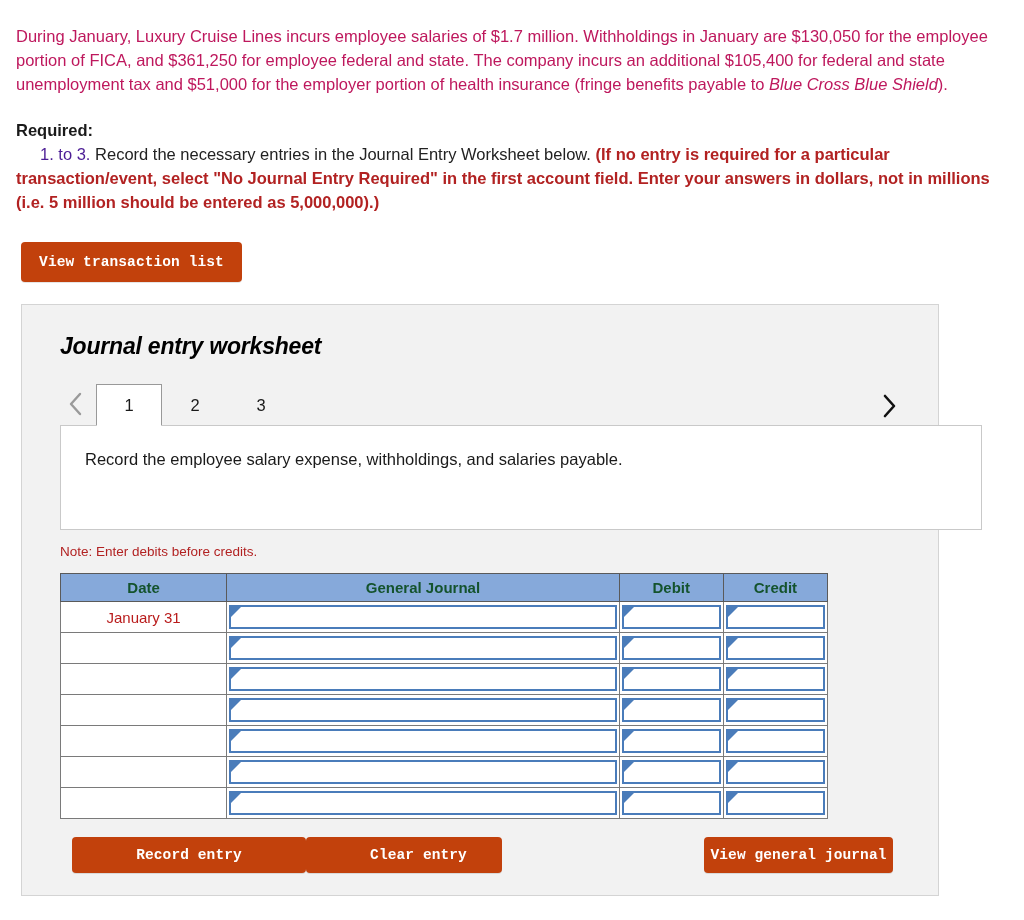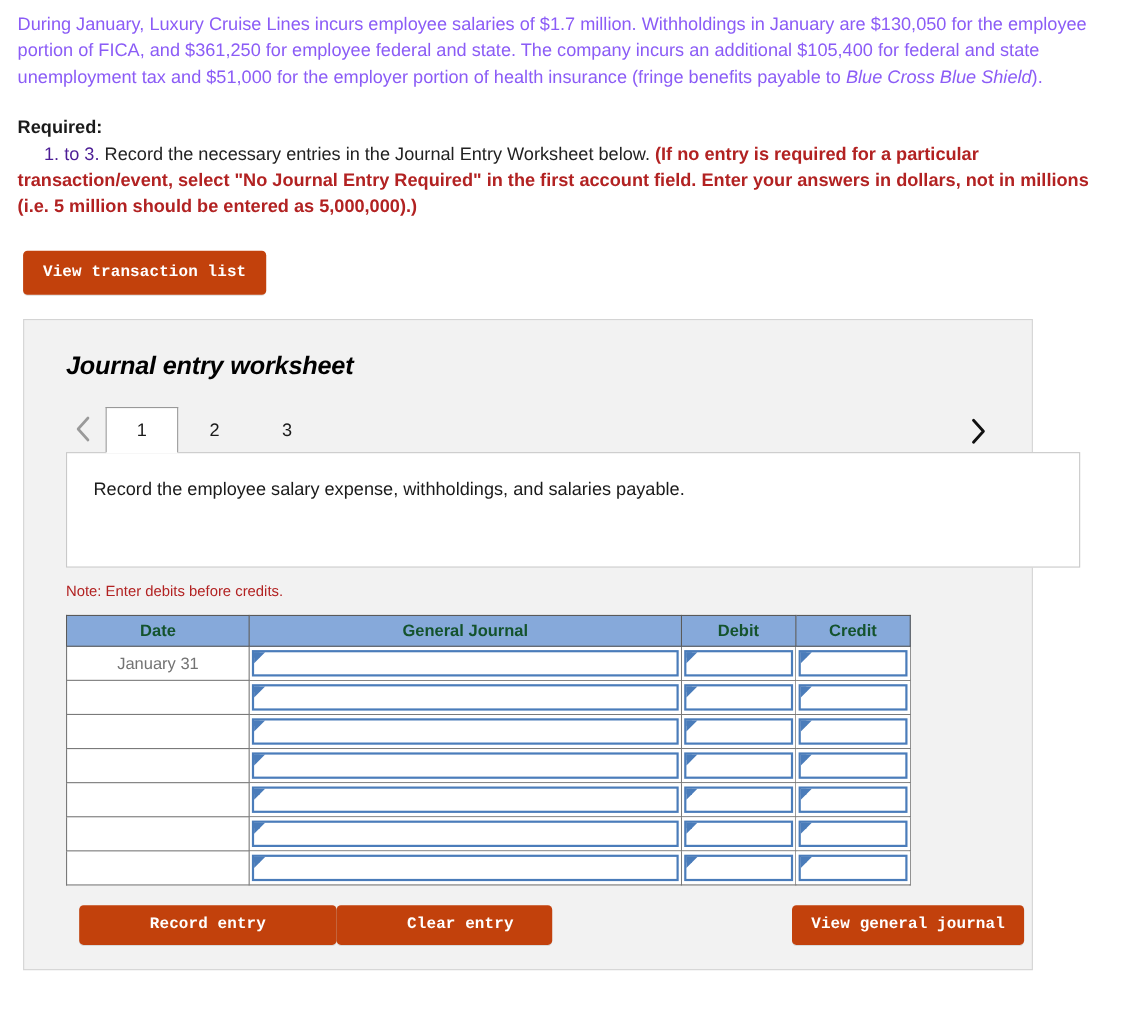--- a/index.html
+++ b/index.html
@@ -11,24 +11,24 @@
     overflow: hidden;
   }
   body {
     font-family: "Liberation Sans", sans-serif;
     color: #1a1a1a;
     -webkit-font-smoothing: antialiased;
   }
 
   
   .problem {
-    padding: 10px 30px 0 16px;
+    padding: 24px 30px 0 16px;
     font-size: 16.5px;
     line-height: 24px;
-    color: #8b5cf6;
+    color: #be185d;
   }
   .problem .em { font-style: italic; }
 
   
   .required {
     padding: 22px 30px 0 16px;
     font-size: 16.5px;
     line-height: 24px;
   }
   .required-label {
@@ -181,21 +181,21 @@
     vertical-align: middle;
   }
   .col-date  { width: 166px; }
   .col-gj    { width: 392px; }
   .col-debit { width: 104px; }
   .col-credit{ width: 104px; }
 
   td.date-cell {
     text-align: center;
     font-size: 15px;
-    color: #737373;
+    color: #b91c1c;
   }
   td.date-cell.empty { color: transparent; }
 
   
   td.input-cell {
     position: relative;
     padding: 0;
     border: 1px solid #7a7a7a;
   }
   .cellbox {
@@ -226,21 +226,21 @@
     height: 40px;
     padding-left: 38px;
   }
   .btn-action {
     position: absolute;
     top: 0;
     height: 36px;
   }
   .btn-record { left: 50px;  width: 234px; }
   .btn-clear  { left: 284px; width: 196px; padding-left: 35px; }
-  .btn-journal{ left: 698px; width: 211px; }
+  .btn-journal{ left: 682px; width: 189px; }
 </style>
 </head>
 <body>
 
 <div class="problem">
   <span>During January, Luxury Cruise Lines incurs employee salaries of $1.7 million. Withholdings in January are $130,050 for the employee portion of FICA, and $361,250 for employee federal and state. The company incurs an additional $105,400 for federal and state unemployment tax and $51,000 for the employer portion of health insurance (fringe benefits payable to </span><span class="em">Blue Cross Blue Shield</span><span>).</span>
 </div>
 
 <div class="required">
   <span class="required-label">Required:</span>

